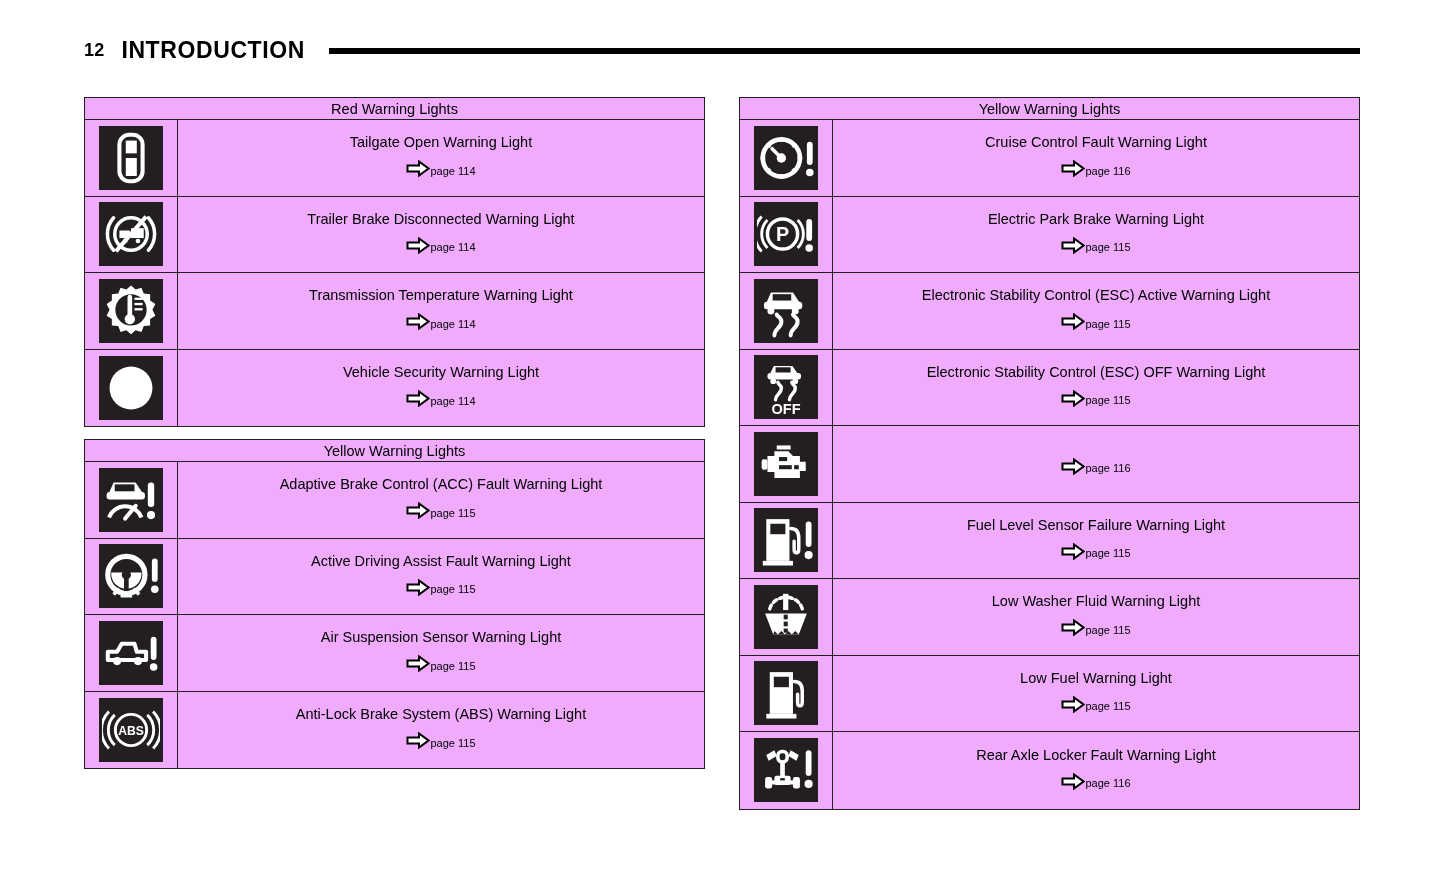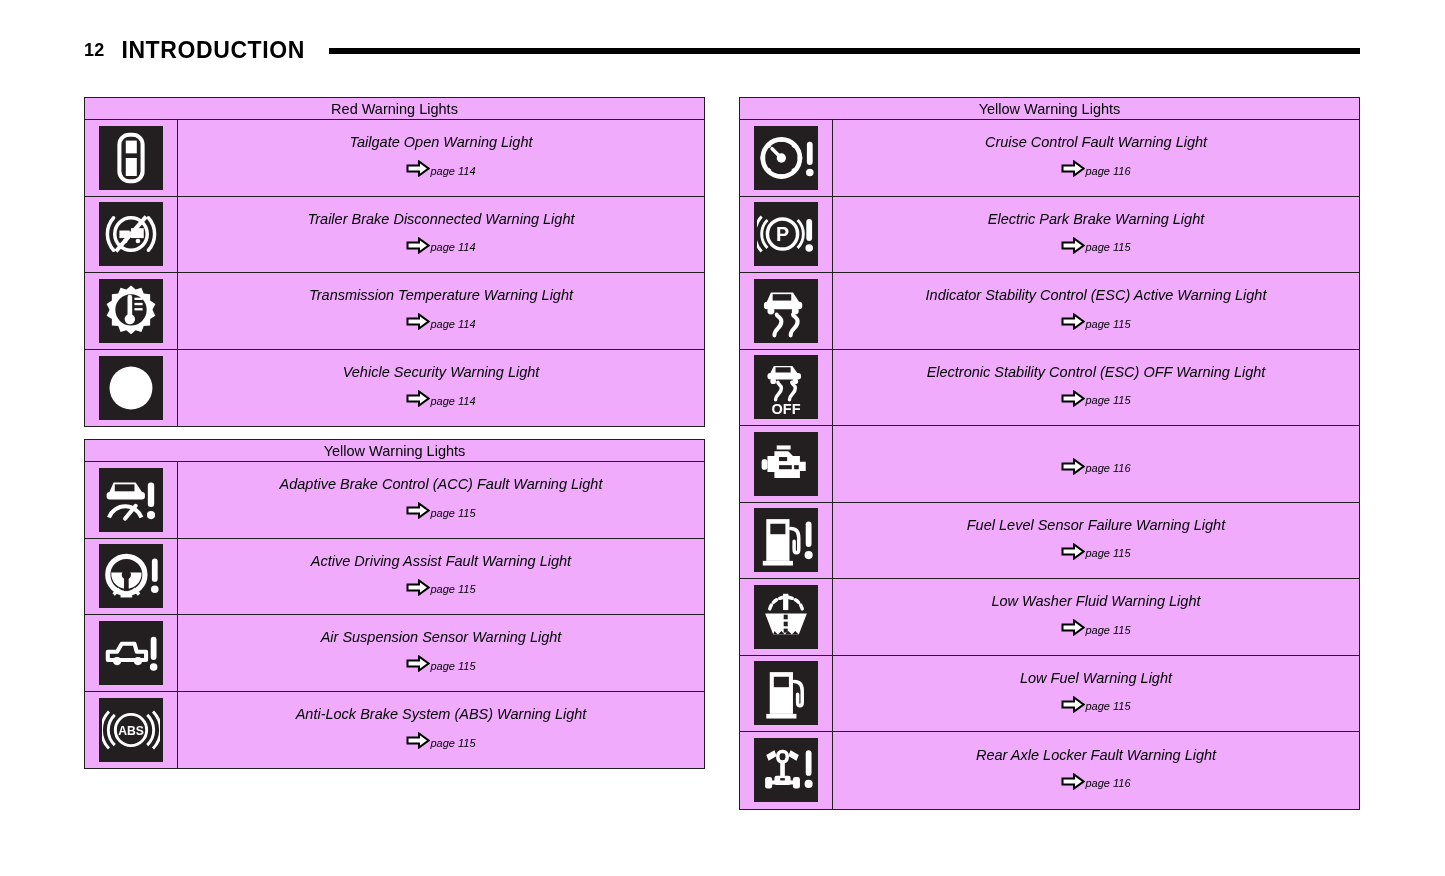--- a/index.html
+++ b/index.html
@@ -29,21 +29,21 @@
     font-size:14.5px;border-bottom:1.5px solid #231f20;box-sizing:border-box;
   }
   .row{display:flex;border-bottom:1.2px solid #231f20;box-sizing:border-box;height:76.5px;}
   .row:last-child{border-bottom:none;}
   .cell-icon{
     width:93px;flex:0 0 93px;border-right:1.2px solid #231f20;box-sizing:border-box;
     display:flex;align-items:center;justify-content:center;
   }
   .cell-text{
     flex:1;display:flex;flex-direction:column;align-items:center;justify-content:center;
-    box-sizing:border-box;padding:4px 6px;font-style:italic;
+    box-sizing:border-box;padding:4px 6px;
   }
   .lbl{font-size:14.5px;line-height:1.15;text-align:center;}
   .pg{display:flex;align-items:center;justify-content:center;margin-top:9px;}
   .pg-txt{font-size:11px;}
   .arrow{display:block;}
 
   
   .tile{
     width:64px;height:64px;background:#231f20;
     display:flex;align-items:center;justify-content:center;
@@ -313,21 +313,21 @@
               <rect x="12" y="34" width="66" height="13" rx="5" fill="#ffffff"></rect>
               <rect x="27" y="21" width="32" height="11" fill="#231f20"></rect>
               <circle cx="24" cy="50" r="6" fill="#ffffff"></circle>
               <circle cx="66" cy="50" r="6" fill="#ffffff"></circle>
               <path d="M30,92 C30,80 42,80 42,68 C42,60 34,60 34,56" fill="none" stroke="#ffffff" stroke-width="7" stroke-linecap="round"></path>
               <path d="M58,92 C58,80 70,80 70,68 C70,60 62,60 62,56" fill="none" stroke="#ffffff" stroke-width="7" stroke-linecap="round"></path>
             </svg>
           </div>
         </div>
         <div class="cell-text">
-          <div class="lbl">Indicator Stability Control (ESC) Active Warning Light</div>
+          <div class="lbl">Electronic Stability Control (ESC) Active Warning Light</div>
           <div class="pg">
             <span class="arrow"><svg width="24" height="17" viewBox="0 0 24 17">
                 <path d="M1.5,5.5 L13,5.5 L13,1.5 L22.5,8.5 L13,15.5 L13,11.5 L1.5,11.5 Z" fill="#ffffff" stroke="#000000" stroke-width="2" stroke-linejoin="miter"></path>
               </svg></span>
             <span class="pg-txt">page 115</span>
           </div>
         </div>
       </div>
       <div class="row">
         <div class="cell-icon">

